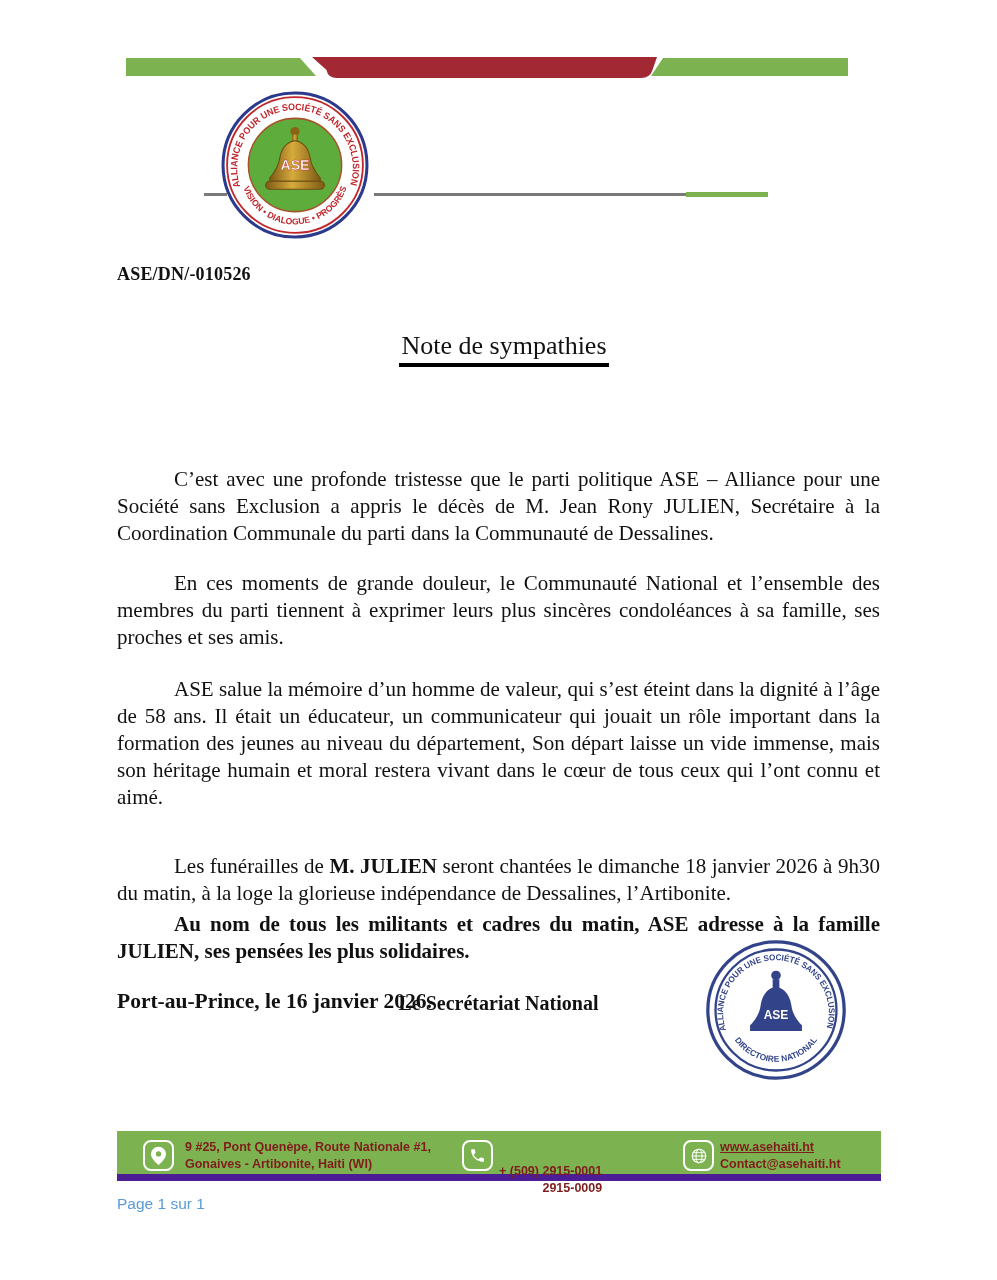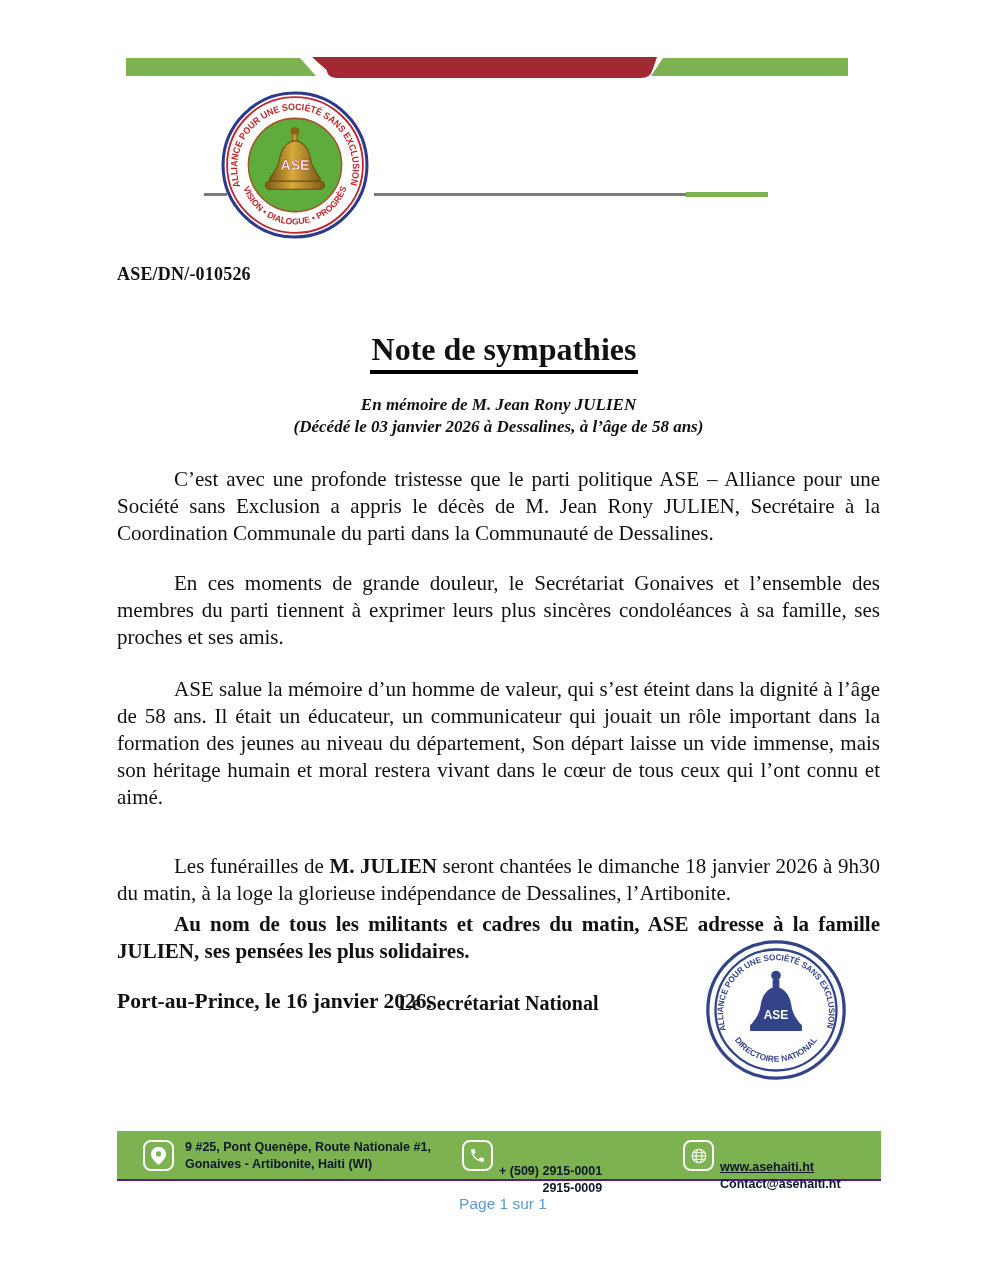--- a/index.html
+++ b/index.html
@@ -26,21 +26,21 @@
   .rule-green { left: 686px; top: 192px; width: 82px;  height: 5px; background: #7CB350; }
 
   
   .ref {
     left: 117px; top: 264px; width: 763px;
     font-size: 18px; font-weight: bold; letter-spacing: .2px;
   }
   .title-row { left: 0; top: 331px; width: 997px; text-align: center; }
   .title-row span {
     display: inline-block;
-    font-size: 32px; font-weight: bold;
+    font-size: 26px; font-weight: normal;
     border-bottom: 4px solid #000;
     padding: 0 2px 2px 2px;
     margin-left: 11px;
   }
   .memorial {
     left: 117px; top: 394px; width: 763px;
     text-align: center; font-weight: bold; font-style: italic;
     font-size: 17px; line-height: 22px;
   }
   .para {
@@ -61,45 +61,45 @@
     left: 117px; top: 992px; width: 763px;
     text-align: center; font-size: 20px; font-weight: bold;
     z-index: 3;
   }
   .seal-wrap { left: 704px; top: 938px; width: 144px; height: 144px; z-index: 2; opacity: .96; }
 
   
   .footer-bar {
     left: 117px; top: 1131px; width: 764px; height: 50px;
     background: #7CB350;
-    border-bottom: 2px solid #4c1d95;
+    border-bottom: 7px solid #4c1d95;
     font-family: "Liberation Sans", sans-serif;
-    color: #0f172a;
+    color: #7f1d1d;
   }
   .f-icon {
     position: absolute; top: 9px; width: 31px; height: 31px;
     border: 2px solid #ffffff; border-radius: 8px;
     display: flex; align-items: center; justify-content: center;
   }
   .f-text {
     position: absolute; top: 8px;
     font-size: 12.5px; line-height: 17px; font-weight: bold;
     white-space: nowrap;
   }
   .i-pin   { left: 26px; }
   .t-addr  { left: 68px; }
   .i-phone { left: 345px; }
   .t-phone { left: 382px; text-align: right; margin-top: 24px; }
   .i-globe { left: 566px; }
-  .t-web   { left: 603px; margin-top: 20px; }
+  .t-web   { left: 603px; }
   .t-web .u { text-decoration: underline; }
 
   .page-indicator {
     left: 117px; top: 1195px; width: 772px;
-    text-align: center;
+    text-align: left;
     font-family: "Liberation Sans", sans-serif;
     font-size: 15.5px; color: #5B9BD5;
   }
 </style>
 </head>
 <body>
 
 <div class="page">
 
   <svg class="abs banner-svg" viewBox="0 0 997 26">
@@ -139,27 +139,23 @@
     </g>
     <text x="74" y="79" text-anchor="middle" font-family="Liberation Sans, sans-serif" font-size="14" font-weight="bold" fill="#ffffff" stroke="#C0272D" stroke-width="0.4">ASE</text>
   </svg>
 
   <div class="abs ref">ASE/DN/-010526</div>
 
   <div class="abs title-row">
     <span>Note de sympathies</span>
   </div>
 
-  <div class="abs memorial">
-    <div>En mémoire de M. Jean Rony JULIEN</div>
-    <div>(Décédé le 03 janvier 2026 à Dessalines, à l’âge de 58 ans)</div>
-  </div>
 
   <p class="abs para p1">C’est avec une profonde tristesse que le parti politique ASE – Alliance pour une Société sans Exclusion a appris le décès de M. Jean Rony JULIEN, Secrétaire à la Coordination Communale du parti dans la Communauté de Dessalines.</p>
-  <p class="abs para p2">En ces moments de grande douleur, le Secrétariat Gonaives et l’ensemble des membres du parti tiennent à exprimer leurs plus sincères condoléances à sa famille, ses proches et ses amis.</p>
+  <p class="abs para p2">En ces moments de grande douleur, le Communauté National et l’ensemble des membres du parti tiennent à exprimer leurs plus sincères condoléances à sa famille, ses proches et ses amis.</p>
   <p class="abs para p3">ASE salue la mémoire d’un homme de valeur, qui s’est éteint dans la dignité à l’âge de 58 ans. Il était un éducateur, un communicateur qui jouait un rôle important dans la formation des jeunes au niveau du département, Son départ laisse un vide immense, mais son héritage humain et moral restera vivant dans le cœur de tous ceux qui l’ont connu et aimé.</p>
   <p class="abs para p4"><span>Les funérailles de </span><b>M. JULIEN</b><span> seront chantées le dimanche 18 janvier 2026 à 9h30 du matin, à la loge la glorieuse indépendance de Dessalines, l’Artibonite.</span></p>
   <p class="abs para p5">Au nom de tous les militants et cadres du matin, ASE adresse à la famille JULIEN, ses pensées les plus solidaires.</p>
 
   <div class="abs dateline">Port-au-Prince, le 16 janvier 2026.</div>
   <div class="abs signature">Le Secrétariat National</div>
 
   <svg class="abs seal-wrap" viewBox="0 0 150 150">
     <defs>
       <path id="sealTop" d="M 23,96 A 55,55 0 1 1 127,96" fill="none"></path>

